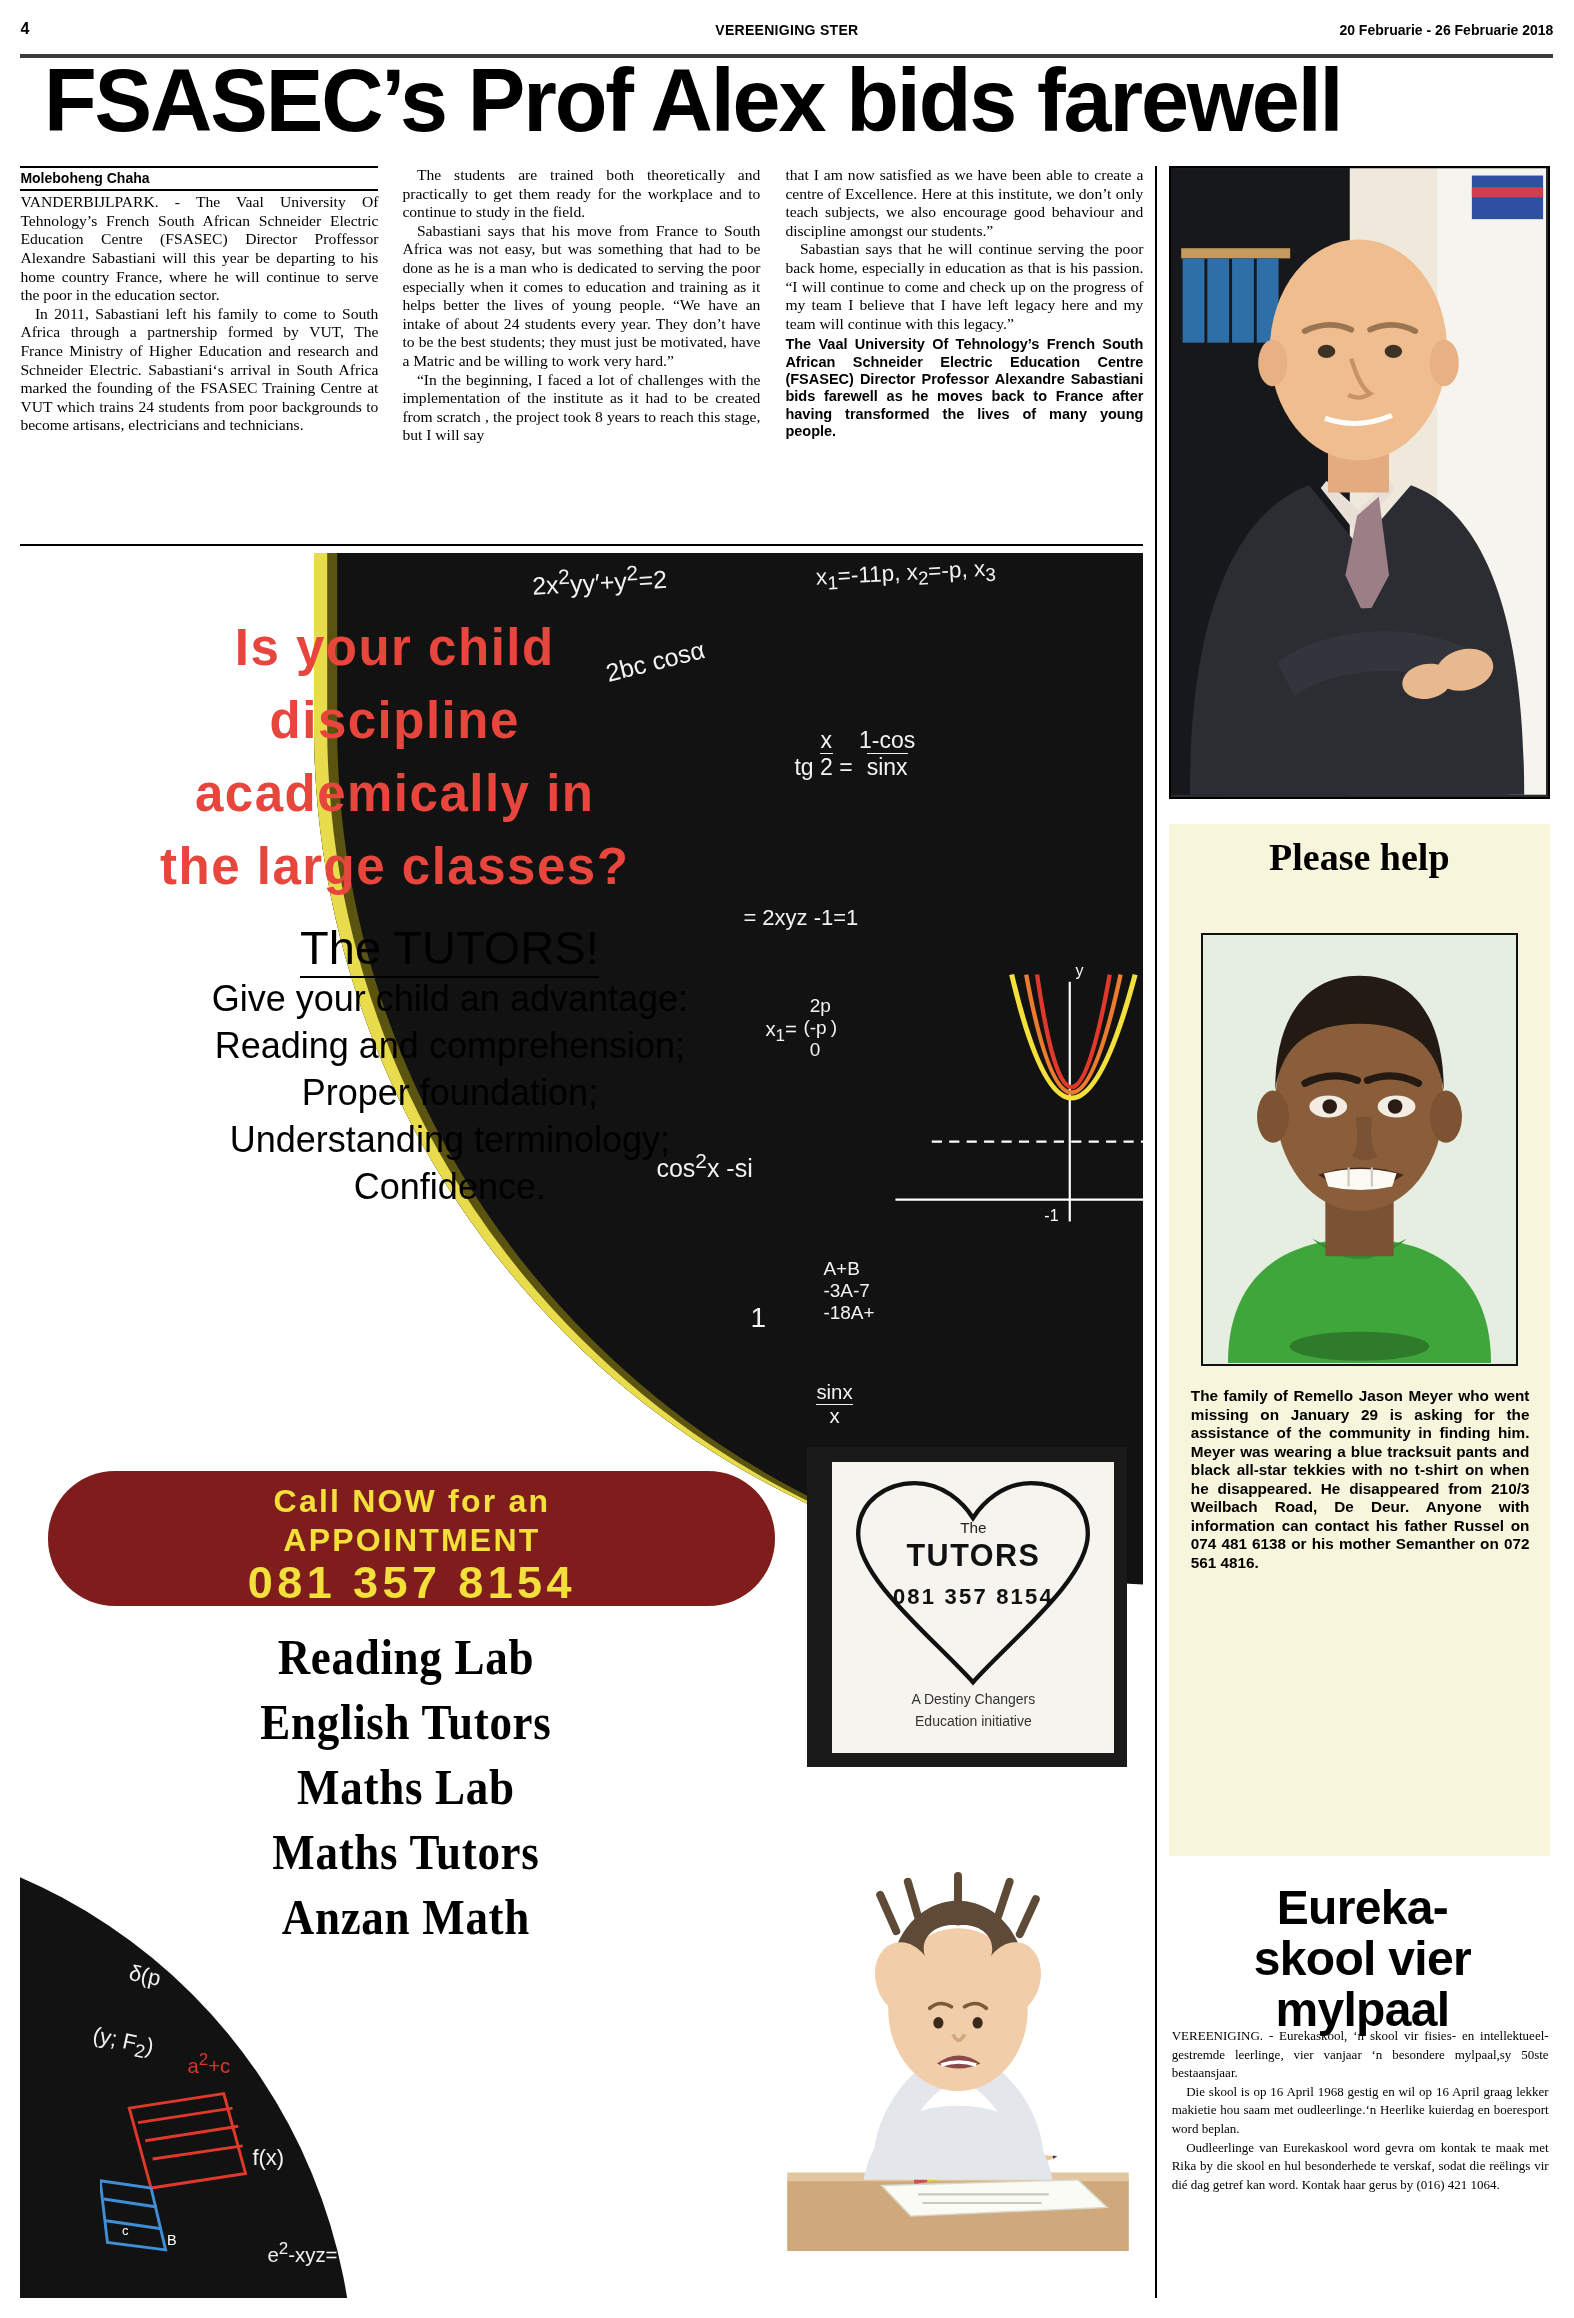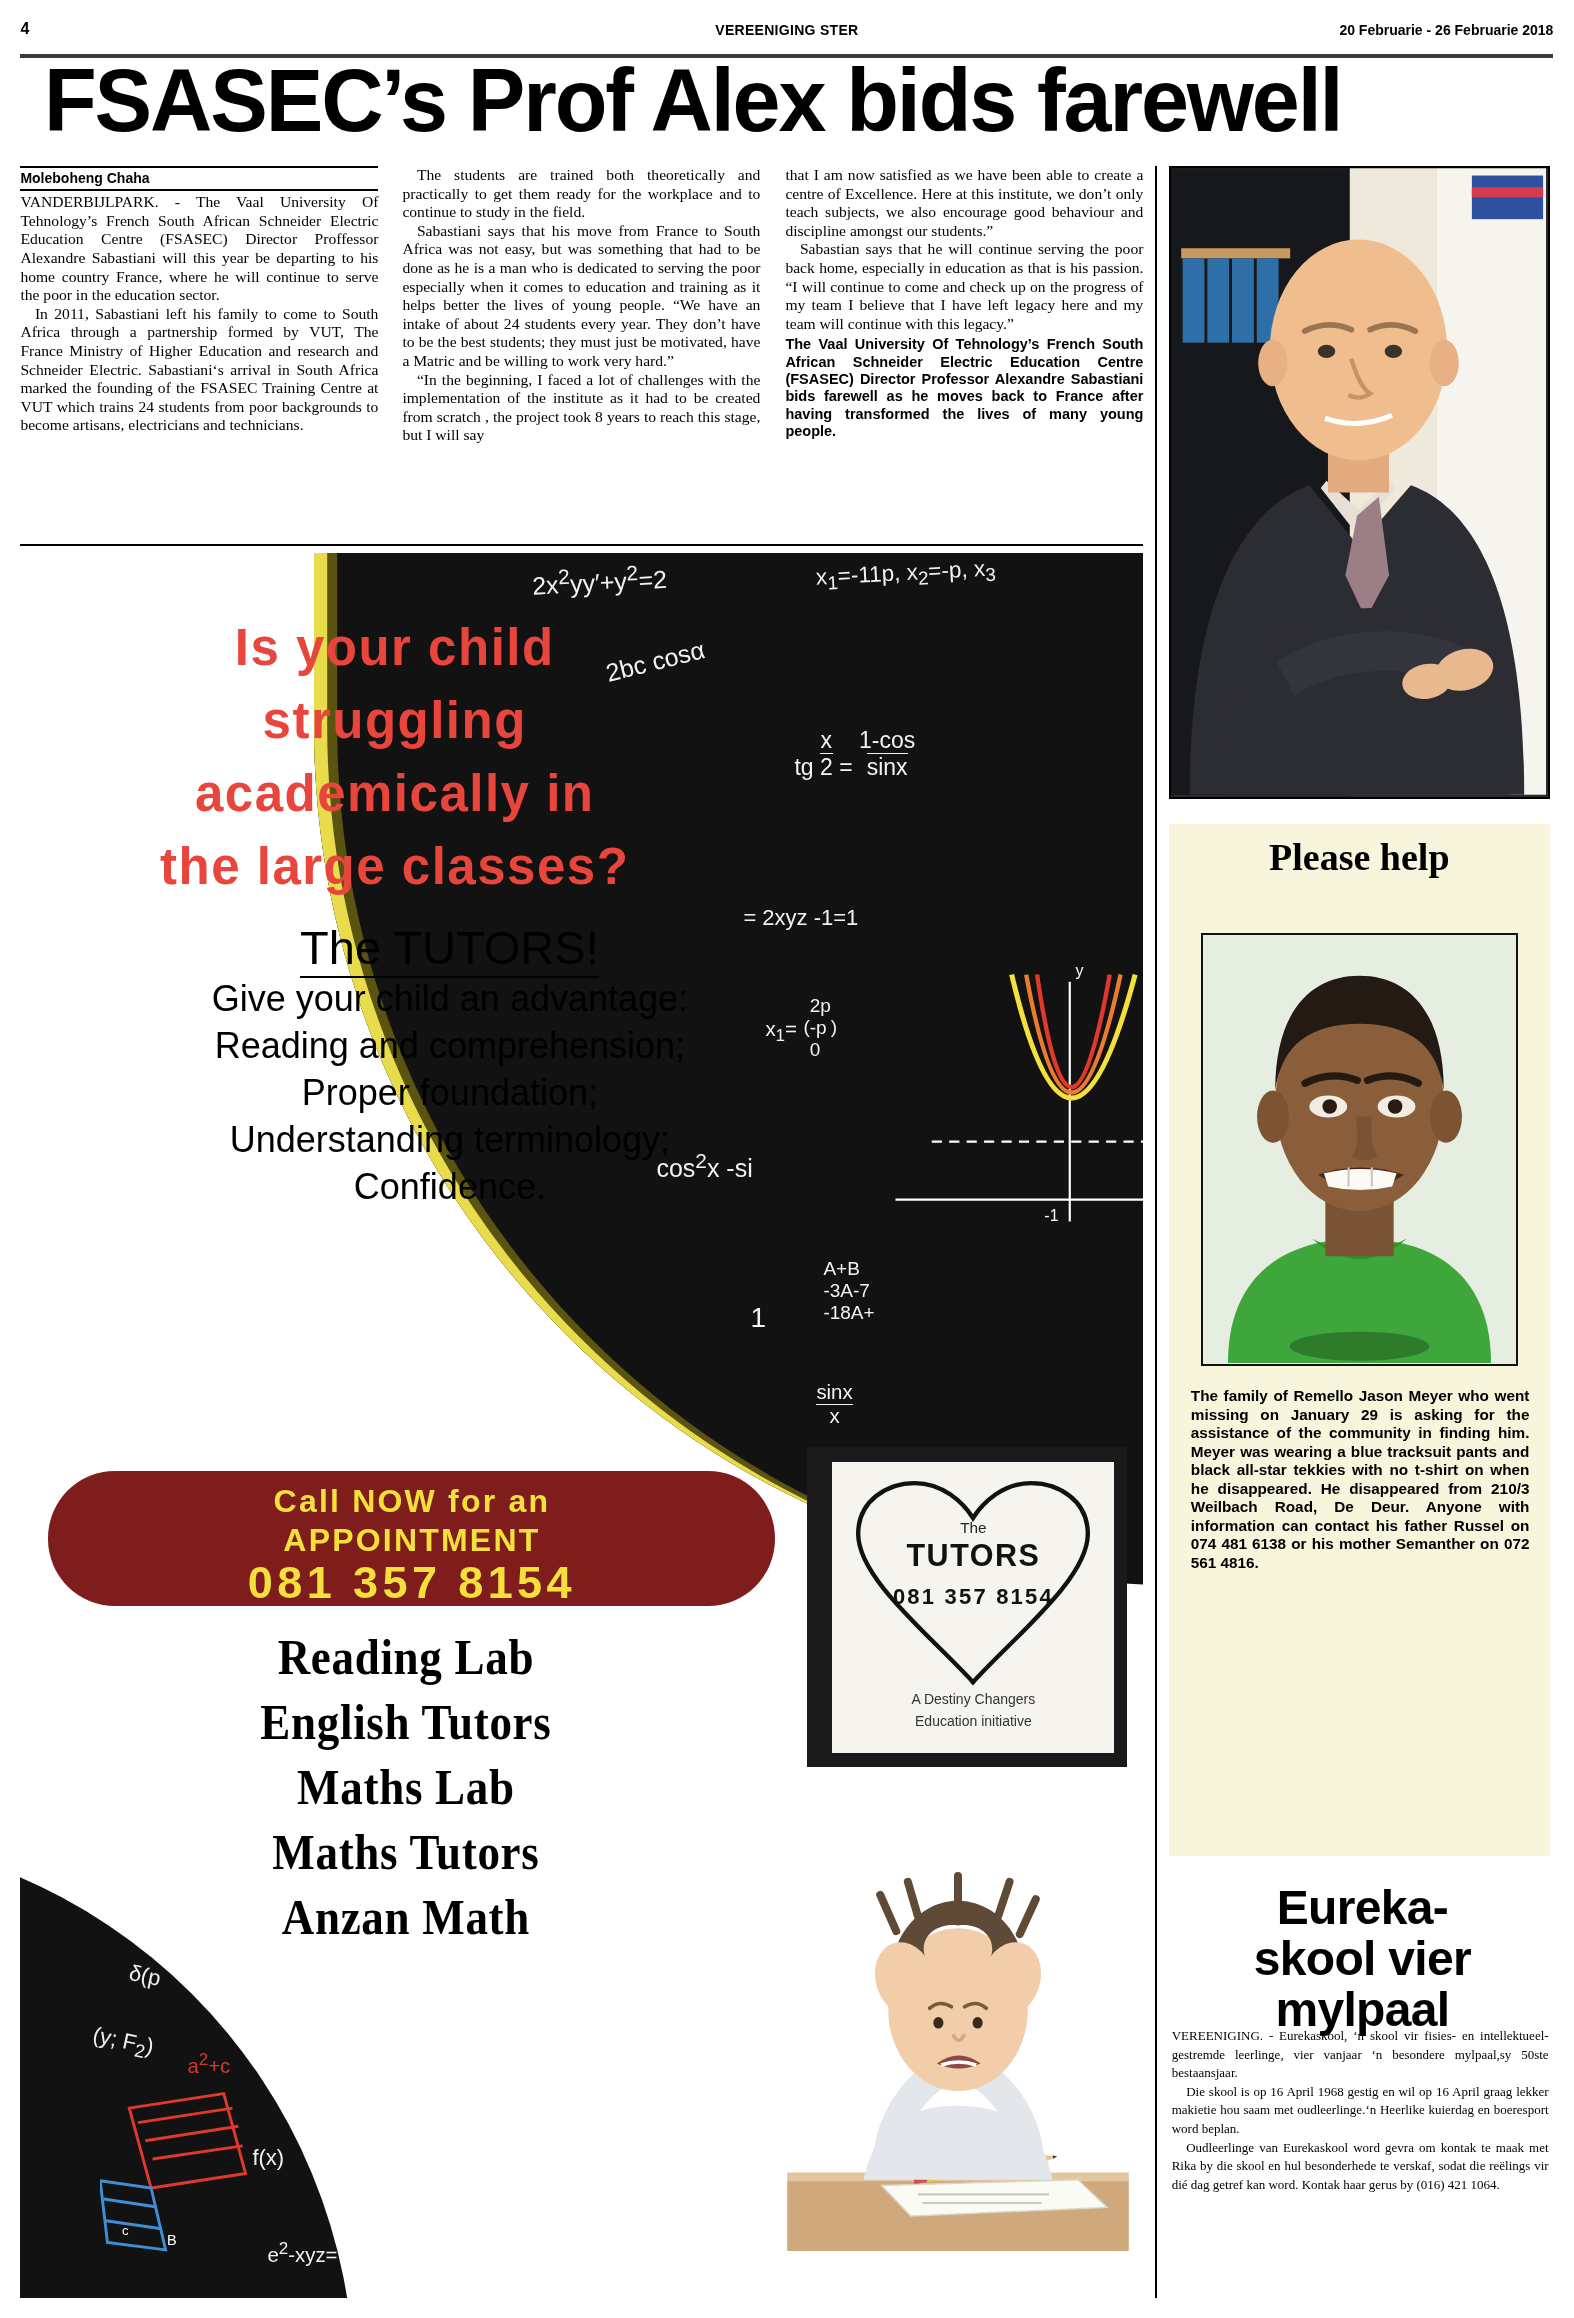--- a/index.html
+++ b/index.html
@@ -196,21 +196,21 @@
         <path d="M5 165 L78 176 M8 195 L84 206"></path>
       </g>
       <text x="92" y="228" fill="#fff" font-size="20" font-family="Liberation Sans">B</text>
       <text x="30" y="215" fill="#fff" font-size="18" font-family="Liberation Sans">c</text>
       <path d="M-40 60 q30 25 0 50" stroke="#F4E03A" stroke-width="5" fill="none"></path>
     </svg>
   </div>
 
   <div id="adHead">
     <div>Is your child</div>
-    <div>struggling</div>
+    <div>discipline</div>
     <div>academically in</div>
     <div>the large classes?</div>
   </div>
 
   <div id="tutorsTitle">
     <span>The TUTORS!</span>
   </div>
 
   <div id="adBenefits">
     <div>Give your child an advantage:</div>

